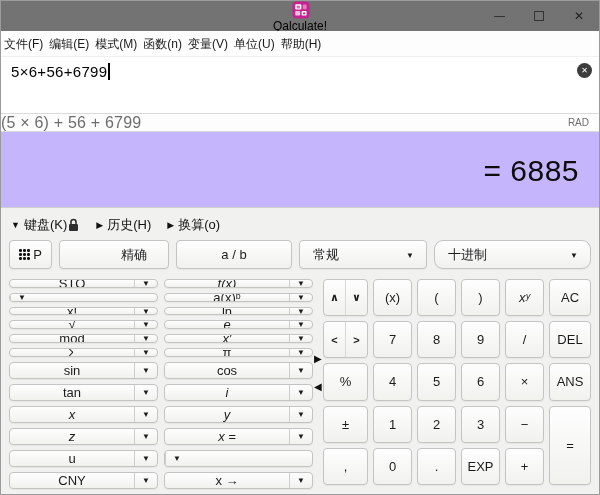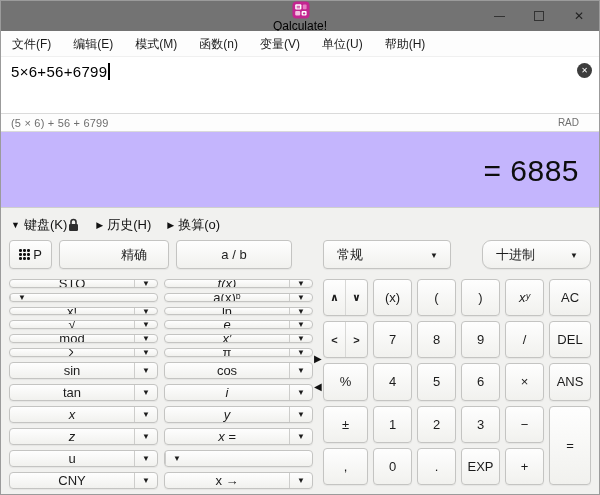--- a/index.html
+++ b/index.html
@@ -15,33 +15,33 @@
   .app-icon { width:18px; height:18px; margin:0 6px 0 8px; flex:0 0 auto; }
   .title-text { font-size:12px; color:#000; }
   .win-controls { position:absolute; right:0; top:0; height:30px; display:flex; }
   .win-btn { width:40px; height:30px; display:flex; align-items:center; justify-content:center;
     font-size:12px; color:#222; cursor:default; }
   .max-box { width:10px; height:10px; border:1px solid #333; display:inline-block; }
   .min-bar { width:11px; height:1px; background:#333; display:inline-block; }
   
   .menubar { position:absolute; left:0; top:30px; width:100%; height:26px;
     display:flex; align-items:center; background:#fdfdfd; border-bottom:1px solid #f0f0f0; }
-  .menu-item { padding:0 11px; font-size:12px; color:#1a1a1a; line-height:26px; }
+  .menu-item { padding:0 3px; font-size:12px; color:#1a1a1a; line-height:26px; }
   
   .input-area { position:absolute; left:1px; top:56px; width:598px; height:56px; background:#fff; }
   .expr-line { position:absolute; left:9px; top:6px; font-size:15px; color:#000; letter-spacing:0.3px; }
   .caret { display:inline-block; width:1.5px; height:17px; background:#000; vertical-align:-3px; margin-left:1px; }
   .clear-btn { position:absolute; right:8px; top:6px; width:15px; height:15px; border-radius:50%;
     background:#3d3d3d; color:#fff; font-size:8px; display:flex; align-items:center; justify-content:center; }
   
   .statusbar { position:absolute; left:0; top:112px; width:100%; height:19px;
     border-top:1px solid #dadada; border-bottom:1px solid #dadada; background:#fdfdfd;
     display:flex; align-items:center; justify-content:space-between; }
-  .parsed-expr { font-size:11px; color:#6e6e6e; padding-left:10px; letter-spacing:0.2px;text-align:center; }
-  .angle-mode { font-size:10px; color:#6e6e6e; padding-right:20px; }
+  .parsed-expr { font-size:16px; color:#6e6e6e; padding-left:0; letter-spacing:0.2px;text-align:center; }
+  .angle-mode { font-size:10px; color:#6e6e6e; padding-right:10px; }
   
   .result-area { position:absolute; left:0; top:131px; width:100%; height:75px; background:#c4b5fd; }
   .result-text { position:absolute; right:20px; top:22px; font-size:30px; color:#0d0d0d; letter-spacing:0.5px; }
   
   .keypad-panel { position:absolute; left:0; top:206px; width:100%; height:289px;
     background:#f1f1ef; border-top:1px solid #cfcfcd; }
   .panel-toggles { position:absolute; left:10px; top:7px; height:20px; display:flex; align-items:center; gap:16px; }
   .toggle-item { display:flex; align-items:center; gap:4px; font-size:13px; color:#111; }
   .tri { font-size:9px; color:#111; }
   .lock-icon { width:13px; height:14px; display:inline-block; margin-left:-4px; }
@@ -50,21 +50,21 @@
     background: linear-gradient(#fefefe, #f1f1ee);
     border: 1px solid #c4c4c2; border-radius: 4px; color:#1c1c1c;
     box-shadow: 0 1px 1px rgba(0,0,0,0.05);
   }
   
   .mode-row { position:absolute; left:8px; top:32px; right:8px; height:29px; display:flex; gap:7px; }
   .btn { display:flex; align-items:center; justify-content:center; font-size:13px; }
   .btn-keypadP { width:43px; gap:3px; }
   .btn-exact { width:110px;padding-left:40px; }
   .btn-frac { width:116px; }
-  .dropdown-btn { position:relative; justify-content:flex-start; padding-left:13px;margin-left:24px; }
+  .dropdown-btn { position:relative; justify-content:flex-start; padding-left:13px; }
   .btn-format { width:128px; }
   .btn-base { flex:1;border-radius:9px; }
   .dd-arrow { position:absolute; right:12px; top:50%; transform:translateY(-50%); font-size:8px; color:#1c1c1c; }
   .grid-glyph { display:inline-grid; grid-template-columns:repeat(3,3px); grid-auto-rows:3px; gap:1px; }
   .grid-glyph i { width:2.5px; height:2.5px; background:#111; border-radius:50%; }
   
   .left-keypad { position:absolute; left:8px; top:71px; width:304px; height:210px;
     display:grid; grid-template-columns:repeat(2,1fr); grid-template-rows:repeat(6,1fr); gap:5px 6px; }
   .split-key { display:flex; overflow:hidden; }
   .sk-face { flex:1; display:flex; align-items:center; justify-content:center; font-size:13px; }

